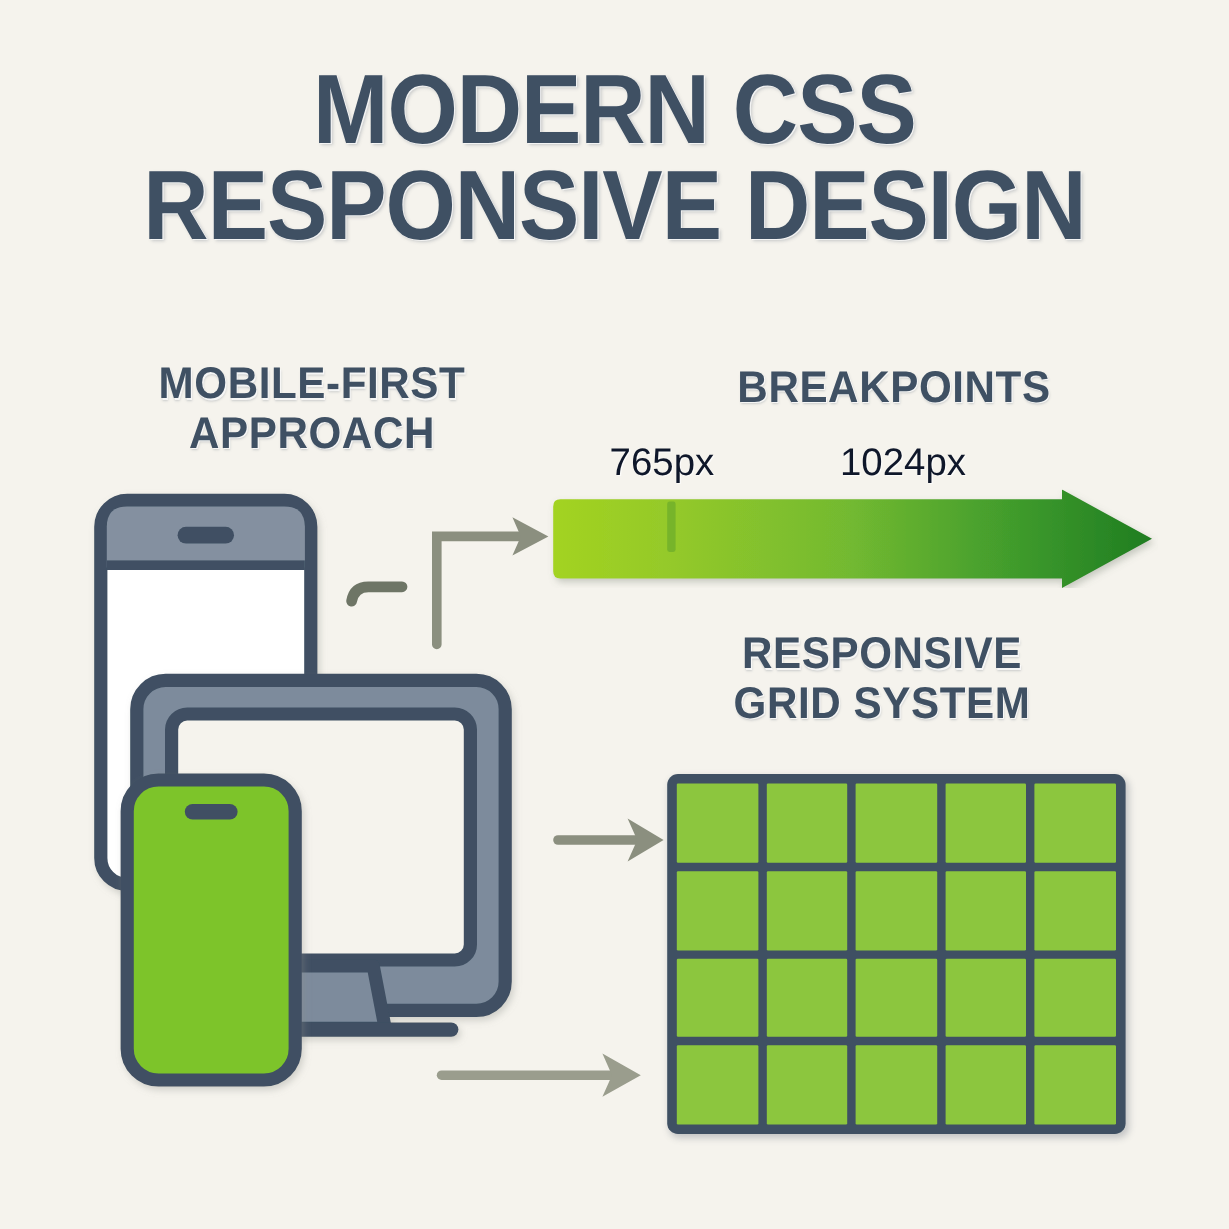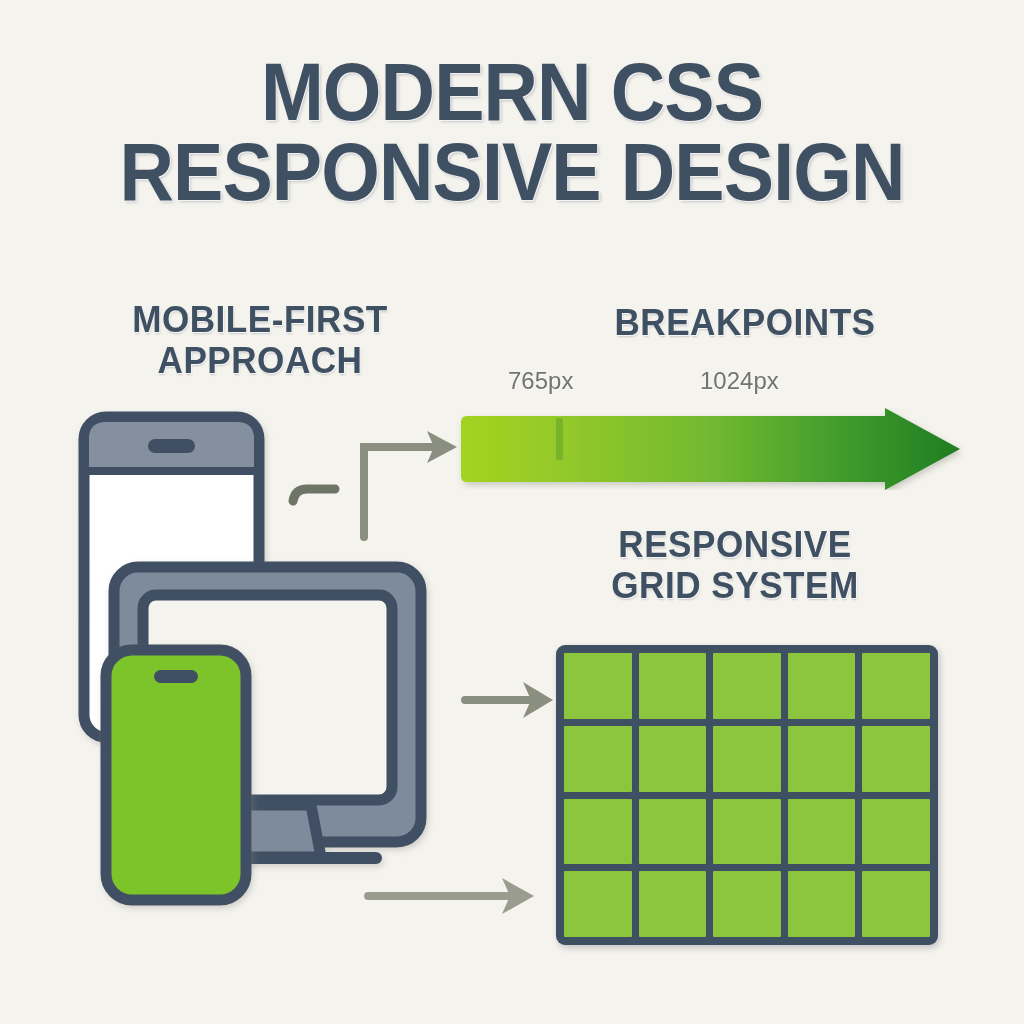--- a/index.html
+++ b/index.html
@@ -50,24 +50,24 @@
     text-align: center;
     text-shadow: 1px 1px 0 rgba(255,255,255,0.8), 1px 2px 2px rgba(90,100,115,0.28);
     transform: scaleX(0.95);
   }
   #head-mobile { left: 60px; top: 300px; width: 400px; }
   #head-break  { left: 545px; top: 303px; width: 400px; }
   #head-grid   { left: 545px; top: 525px; width: 380px; }
 
   .bp-label {
     position: absolute;
-    color: #737373;
+    color: #0f172a;
     font-family: "Liberation Sans", sans-serif;
     font-weight: 400;
-    font-size: 24px;
+    font-size: 32px;
     letter-spacing: 0px;
     text-shadow: 1px 1px 0 rgba(255,255,255,0.7);
   }
   #bp-765  { left: 508px; top: 367px; }
   #bp-1024 { left: 700px; top: 367px; }
 
   
   #bp-arrow {
     position: absolute;
     left: 455px;

